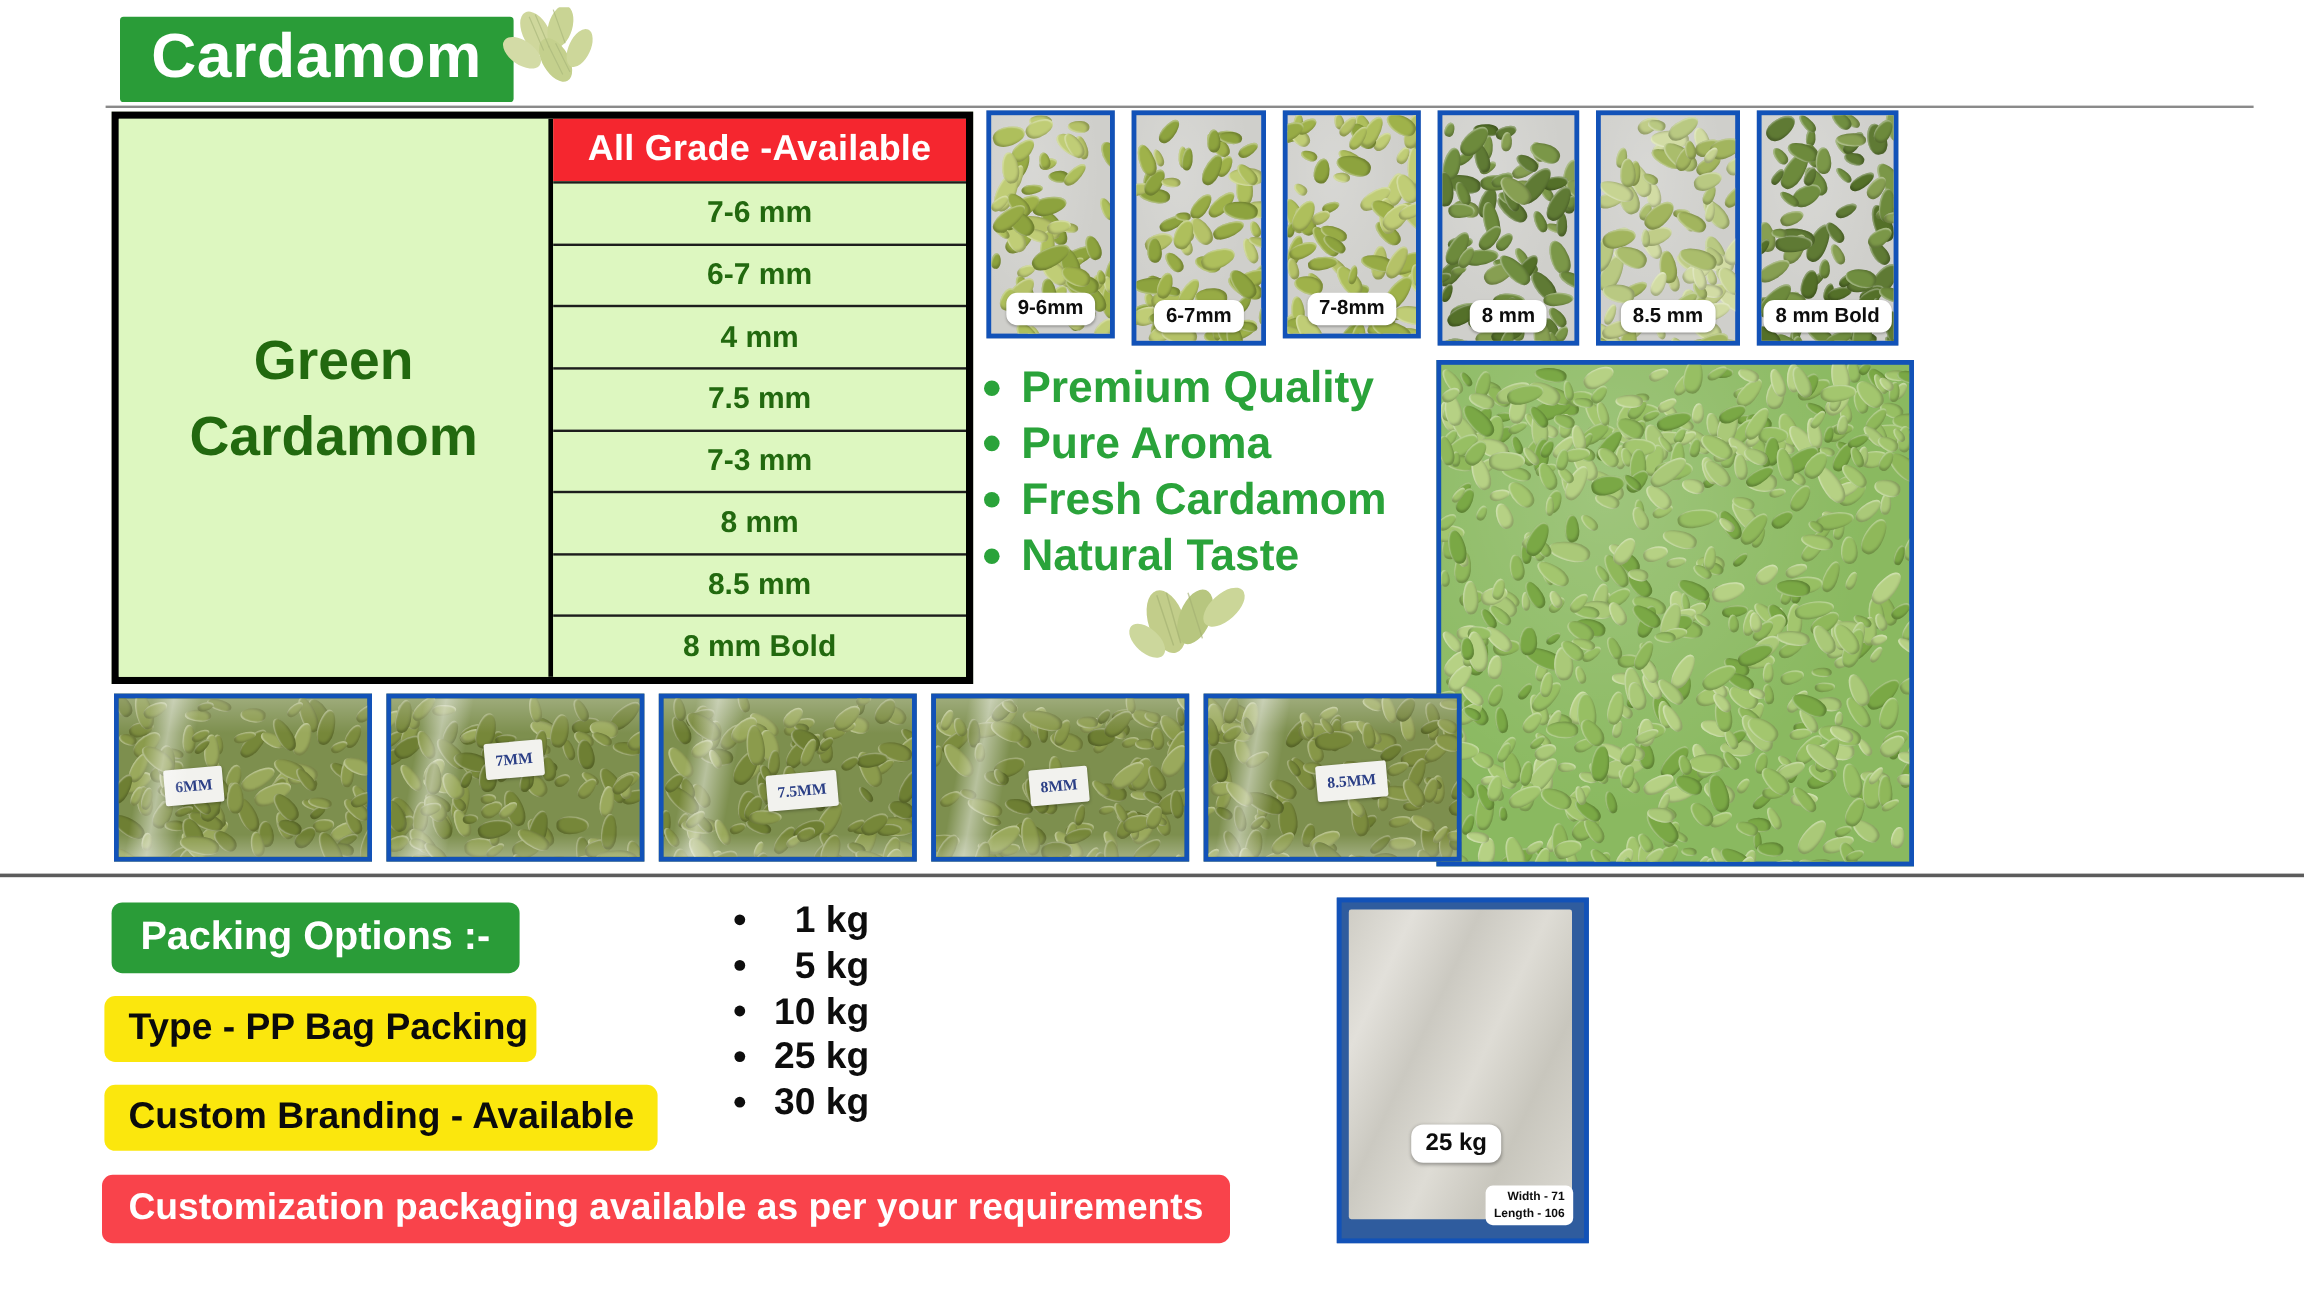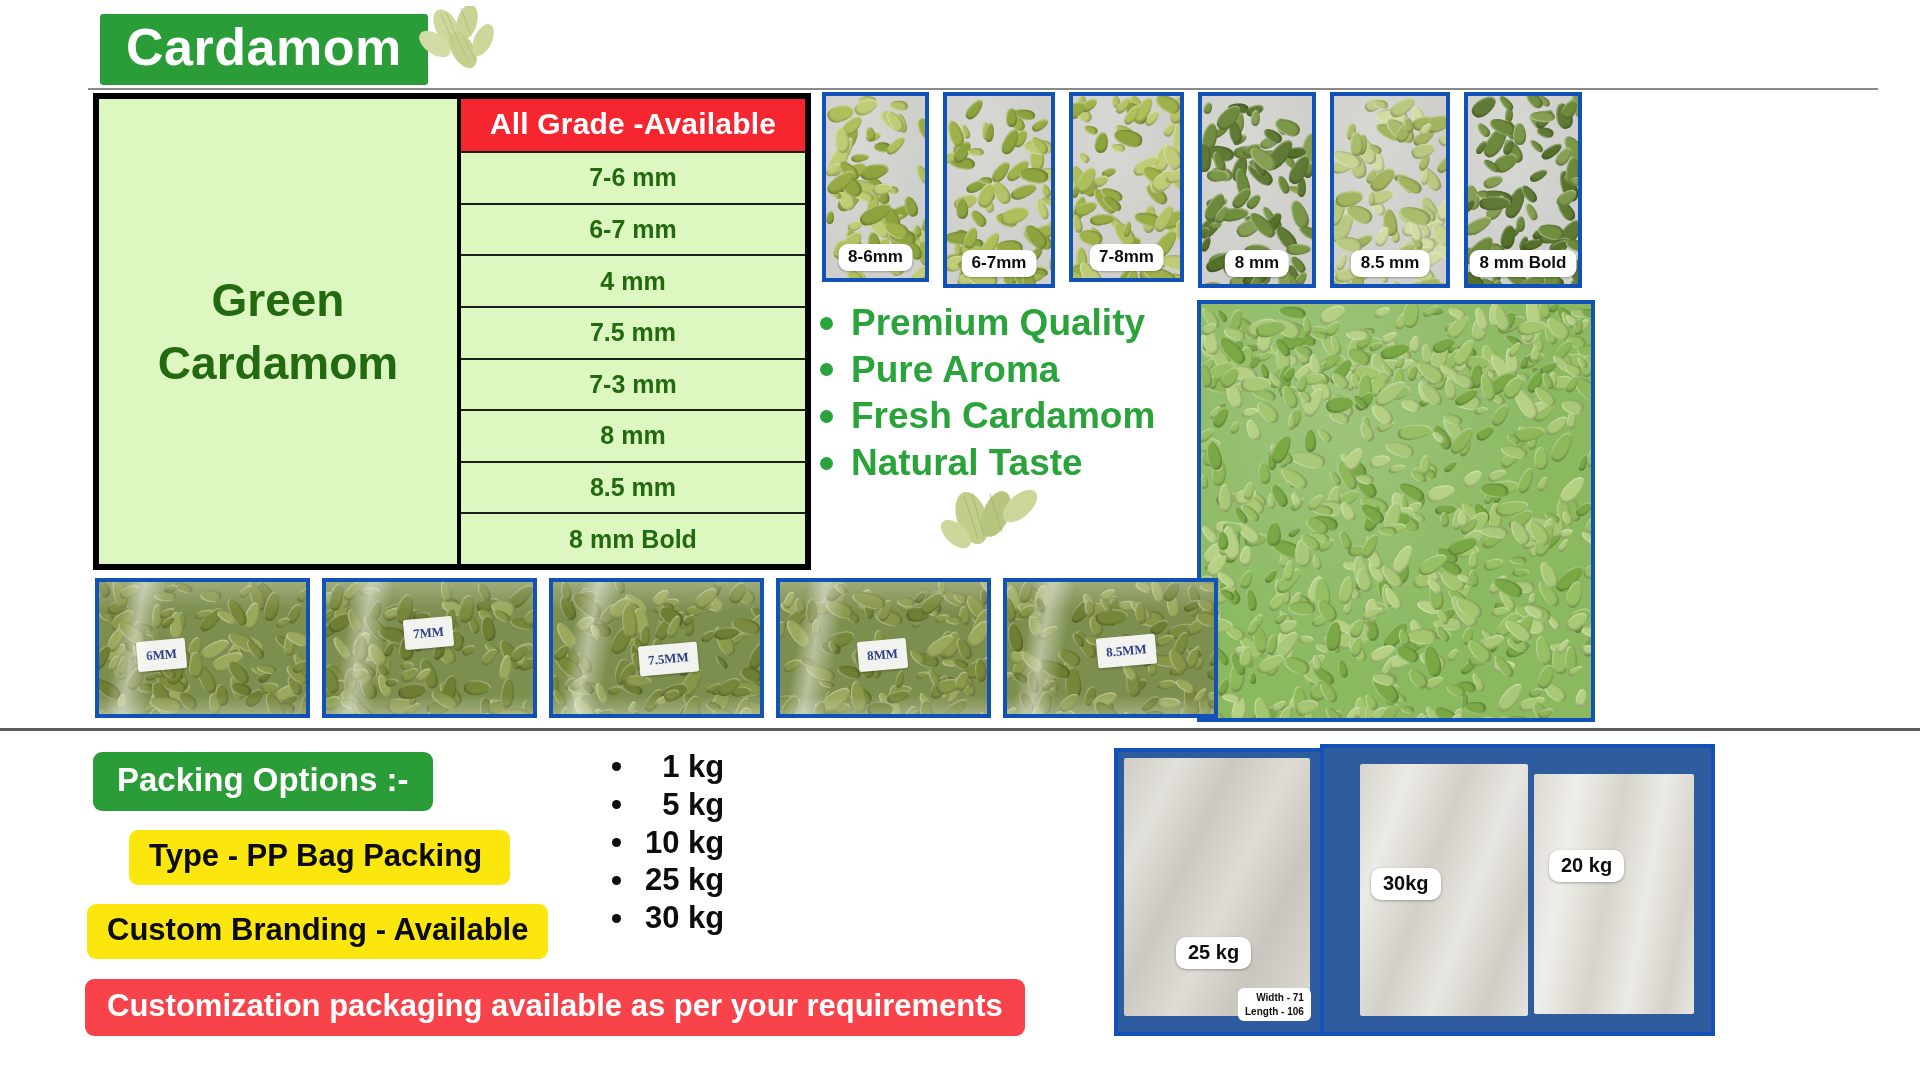--- a/index.html
+++ b/index.html
@@ -117,21 +117,21 @@
 
   
   .pk-green {
     position:absolute; left:93px; top:752px;
     background:#2a9c38; color:#fff; font-size:33px; font-weight:700;
     padding:9px 24px 12px 24px; border-radius:9px; white-space:nowrap;
   }
   .pk-yellow1 {
     position:absolute; left:87px; top:830px;
     background:#fbe70d; color:#0b0b0b; font-size:31px; font-weight:700;
-    padding:8px 28px 11px 20px; border-radius:9px; white-space:nowrap;margin-left:42px;
+    padding:8px 7px 11px 20px; border-radius:9px; white-space:nowrap;
   }
   .pk-yellow2 {
     position:absolute; left:87px; top:904px;
     background:#fbe70d; color:#0b0b0b; font-size:31px; font-weight:700;
     padding:8px 20px 11px 20px; border-radius:9px; white-space:nowrap;
   }
   .pk-red {
     position:absolute; left:85px; top:979px;
     background:#f9434b; color:#fff; font-size:31px; font-weight:700;
     padding:9px 22px 12px 22px; border-radius:9px; white-space:nowrap;
@@ -276,21 +276,21 @@
           <i style="left:7.5px;top:69.5px;width:14.2px;height:32.1px;background:#97ab45;transform:rotate(51.4deg);"></i>
           <i style="left:8.5px;top:31.4px;width:13.6px;height:26.4px;background:#c0cd76;transform:rotate(-7.4deg);"></i>
           <i style="left:42.8px;top:32.9px;width:9.0px;height:15.2px;background:#aebf5c;transform:rotate(72.0deg);"></i>
           <i style="left:41.9px;top:135.9px;width:12.3px;height:21.3px;background:#8da33e;transform:rotate(-10.1deg);"></i>
           <i style="left:40.0px;top:30.6px;width:8.5px;height:13.8px;background:#9fb24a;transform:rotate(-14.0deg);"></i>
           <i style="left:71.5px;top:150.9px;width:9.6px;height:22.0px;background:#97ab45;transform:rotate(-59.5deg);"></i>
           <i style="left:67.7px;top:0.9px;width:9.6px;height:17.9px;background:#b5c268;transform:rotate(-86.7deg);"></i>
           <i style="left:63.0px;top:14.4px;width:11.5px;height:22.7px;background:#c0cd76;transform:rotate(-35.6deg);"></i>
           <i style="left:91.6px;top:67.5px;width:9.4px;height:20.1px;background:#aebf5c;transform:rotate(-26.1deg);"></i>
         </div>
-      <div class="lbl">8-6mm</div>
+      <div class="lbl">9-6mm</div>
     </div>
     <div class="ph w2">
       <div style="position: absolute; inset: 0px; pointer-events: none; background: radial-gradient(at 35% 25%, rgba(255, 255, 255, 0.18), rgba(0, 0, 0, 0) 62%);"></div>
         <div class="seedfield">
           <i style="left:12.2px;top:130.7px;width:10.4px;height:17.7px;background:#8da33e;transform:rotate(-55.8deg);"></i>
           <i style="left:48.1px;top:64.4px;width:12.1px;height:24.2px;background:#97ab45;transform:rotate(36.7deg);"></i>
           <i style="left:70.9px;top:81.6px;width:11.7px;height:26.9px;background:#97ab45;transform:rotate(67.6deg);"></i>
           <i style="left:8.8px;top:54.4px;width:12.2px;height:26.0px;background:#8da33e;transform:rotate(-83.2deg);"></i>
           <i style="left:5.6px;top:46.7px;width:7.7px;height:13.1px;background:#8da33e;transform:rotate(4.3deg);"></i>
           <i style="left:97.5px;top:122.6px;width:10.0px;height:19.9px;background:#9fb24a;transform:rotate(30.2deg);"></i>
@@ -1940,20 +1940,14 @@
 
   <div class="bag1">
     <div class="sack" style="left:6px; top:6px; right:10px; bottom:16px; background:linear-gradient(115deg,#cfcdc5 0%,#e2e0da 18%,#cbc9c1 36%,#dedcd5 55%,#c8c6bd 74%,#dcdad3 100%);"></div>
     <div class="bag-lbl" style="left:58px; top:185px;">25 kg</div>
     <div class="bag-dim" style="left:120px; top:236px;text-align:right;">
       <div>Width - 71</div>
       <div>Length - 106</div>
     </div>
   </div>
 
-  <div class="bag2">
-    <div class="sack" style="left:36px; top:16px; width:168px; height:252px; background:linear-gradient(110deg,#d6d4cd 0%,#eceae4 20%,#d2d0c9 42%,#e8e6e0 62%,#d0cec7 82%,#e4e2dc 100%);"></div>
-    <div class="sack" style="left:210px; top:26px; width:160px; height:240px; background:linear-gradient(100deg,#dbd9d2 0%,#f0eee8 22%,#d6d4cd 46%,#eceae4 66%,#d4d2cb 86%,#e8e6e0 100%);"></div>
-    <div class="bag-lbl" style="left:47px; top:120px;">30kg</div>
-    <div class="bag-lbl" style="left:225px; top:102px;">20 kg</div>
-  </div>
 
 </div>
 
 </body></html>

